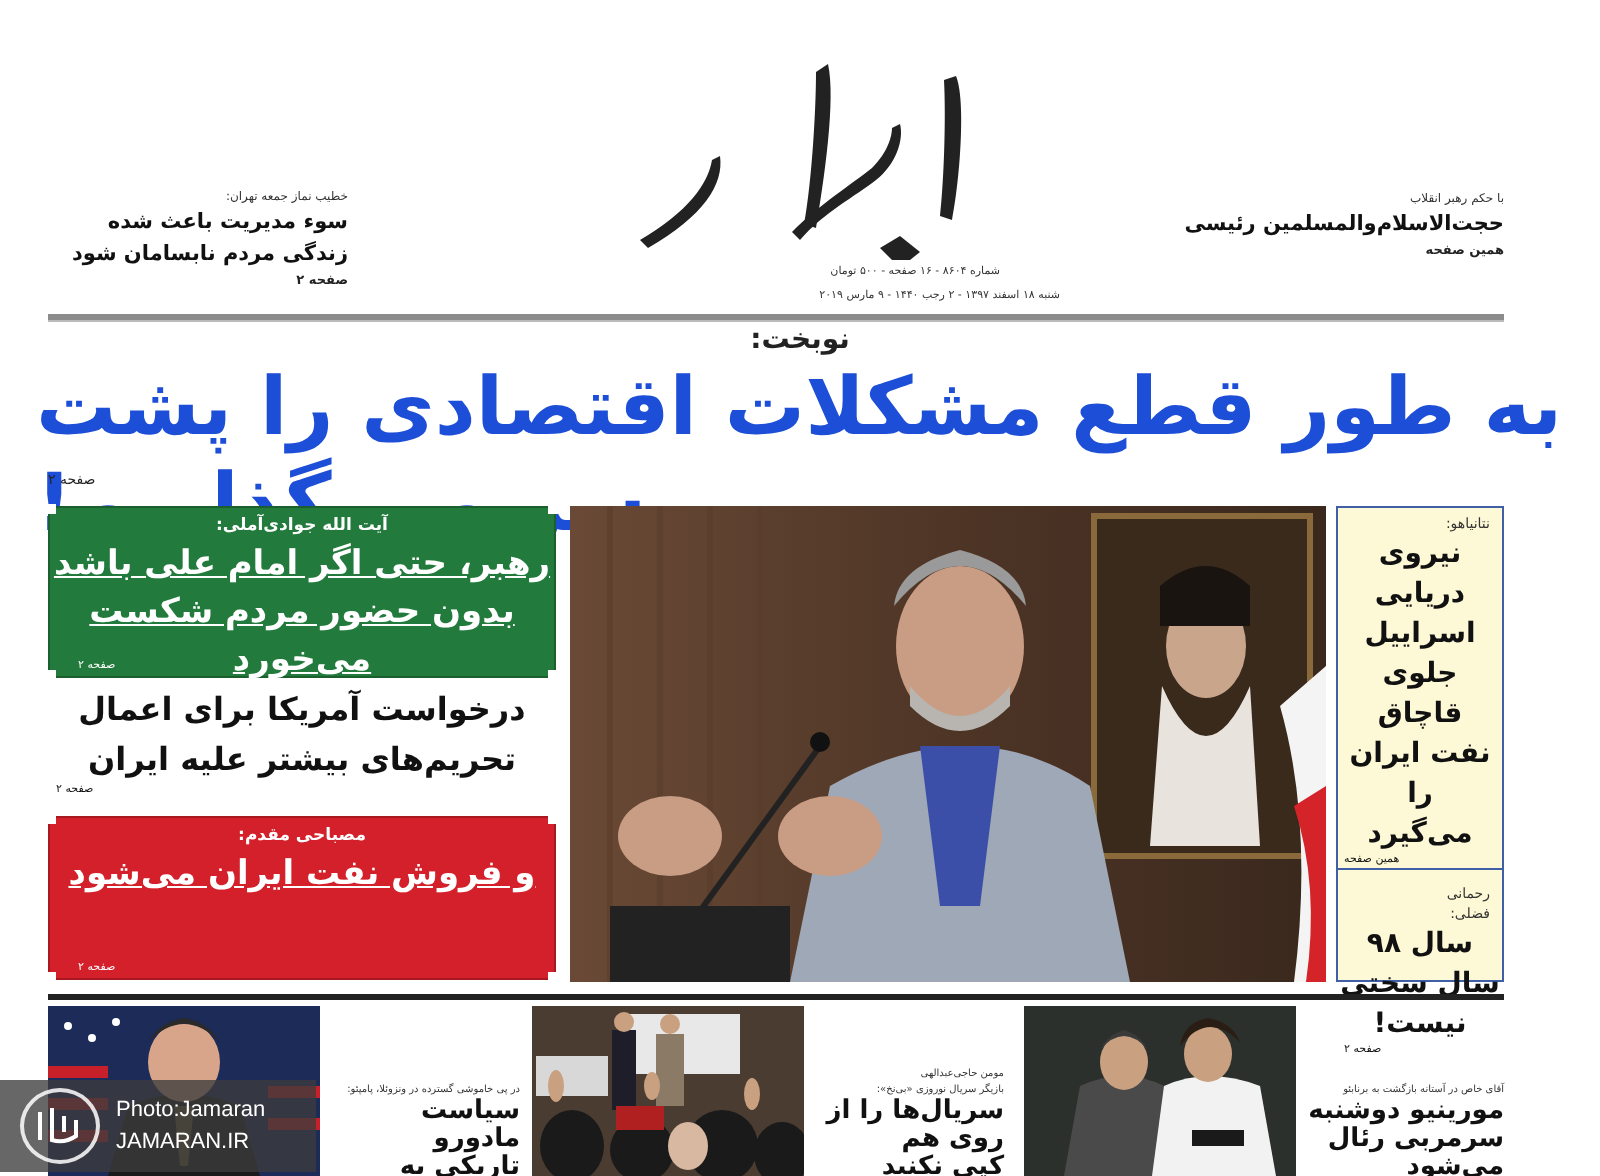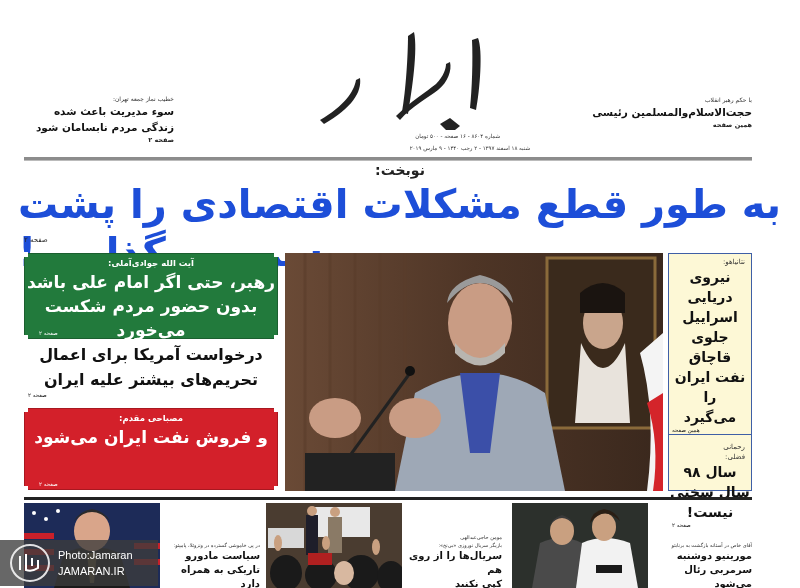--- a/index.html
+++ b/index.html
@@ -24,21 +24,21 @@
 
   .super-kicker { left: 0; width: 800px; top: 162px; text-align: center; font-size: 14px; color: #222; font-weight: bold; }
   .main-headline { left: 18px; top: 180px; width: 766px; text-align: left; font-size: 40px; font-weight: bold; letter-spacing: -1px; line-height: 48px; color: #1d4ed8; font-family: "DejaVu Sans", sans-serif; }
   .main-page { left: 24px; top: 236px; font-size: 7px; color: #222; }
 
   
   .box { direction: rtl; text-align: center; }
   .box-green { left: 24px; top: 253px; width: 254px; height: 86px; background: #227a3c; color: #fff; border: 1px solid #1b5f2f; }
   .box-red { left: 24px; top: 408px; width: 254px; height: 82px; background: #d3202a; color: #fff; border: 1px solid #a81820; }
   .box .k { font-size: 8.5px; line-height: 13px; padding-top: 3px; font-weight: bold; }
-  .box .h { font-size: 17px; line-height: 24px; font-weight: bold; }
+  .box .h { font-size: 17px; line-height: 24px; font-weight: bold; text-decoration: underline; }
   .box .p { position: absolute; left: 14px; bottom: 2px; font-size: 5.5px; }
   .corner { position: absolute; width: 5px; height: 5px; background: #fff; }
   .c-tl { left: -2px; top: -2px; } .c-tr { right: -2px; top: -2px; }
   .c-bl { left: -2px; bottom: -2px; } .c-br { right: -2px; bottom: -2px; }
 
   .mid-story { left: 24px; top: 342px; width: 254px; text-align: center; direction: rtl; }
   .mid-story .h { font-size: 16px; line-height: 25px; font-weight: bold; color: #111; }
   .mid-story .p { text-align: left; font-size: 5.5px; padding-left: 4px; }
 
   
@@ -53,21 +53,21 @@
 
   .rule-black { left: 24px; top: 497px; width: 728px; height: 3px; background: #222; }
 
   
   .thumb { top: 503px; height: 85px; overflow: hidden; }
   .thumb1 { left: 24px; width: 136px; background: #1b2a55; }
   .thumb2 { left: 266px; width: 136px; background: #3a3a3a; }
   .thumb3 { left: 512px; width: 136px; background: #2f3330; }
   .mini { width: 96px; direction: rtl; text-align: right; }
   .mini .k { font-size: 5px; color: #333; line-height: 8px; }
-  .mini .h { font-size: 10px; font-weight: bold; line-height: 14px; color: #111; }
+  .mini .h { font-size: 13px; font-weight: bold; line-height: 14px; color: #111; }
   .mini .p { font-size: 5px; color: #333; }
   .mini1 { left: 164px; top: 541px; }
   .mini2 { left: 406px; top: 533px; }
   .mini3 { left: 652px; top: 541px; width: 100px; }
 
   
   .wm { left: 0; top: 540px; width: 158px; height: 46px; background: rgba(60,60,60,0.78); direction: ltr; }
   .wm-logo { position: absolute; left: 10px; top: 4px; width: 40px; height: 38px; border-radius: 50%; border: 2px solid rgba(255,255,255,0.85); }
   .wm-text { position: absolute; left: 58px; top: 7px; color: #fff; font-size: 11px; line-height: 16px; font-family: "Liberation Sans", sans-serif; }
 </style>

